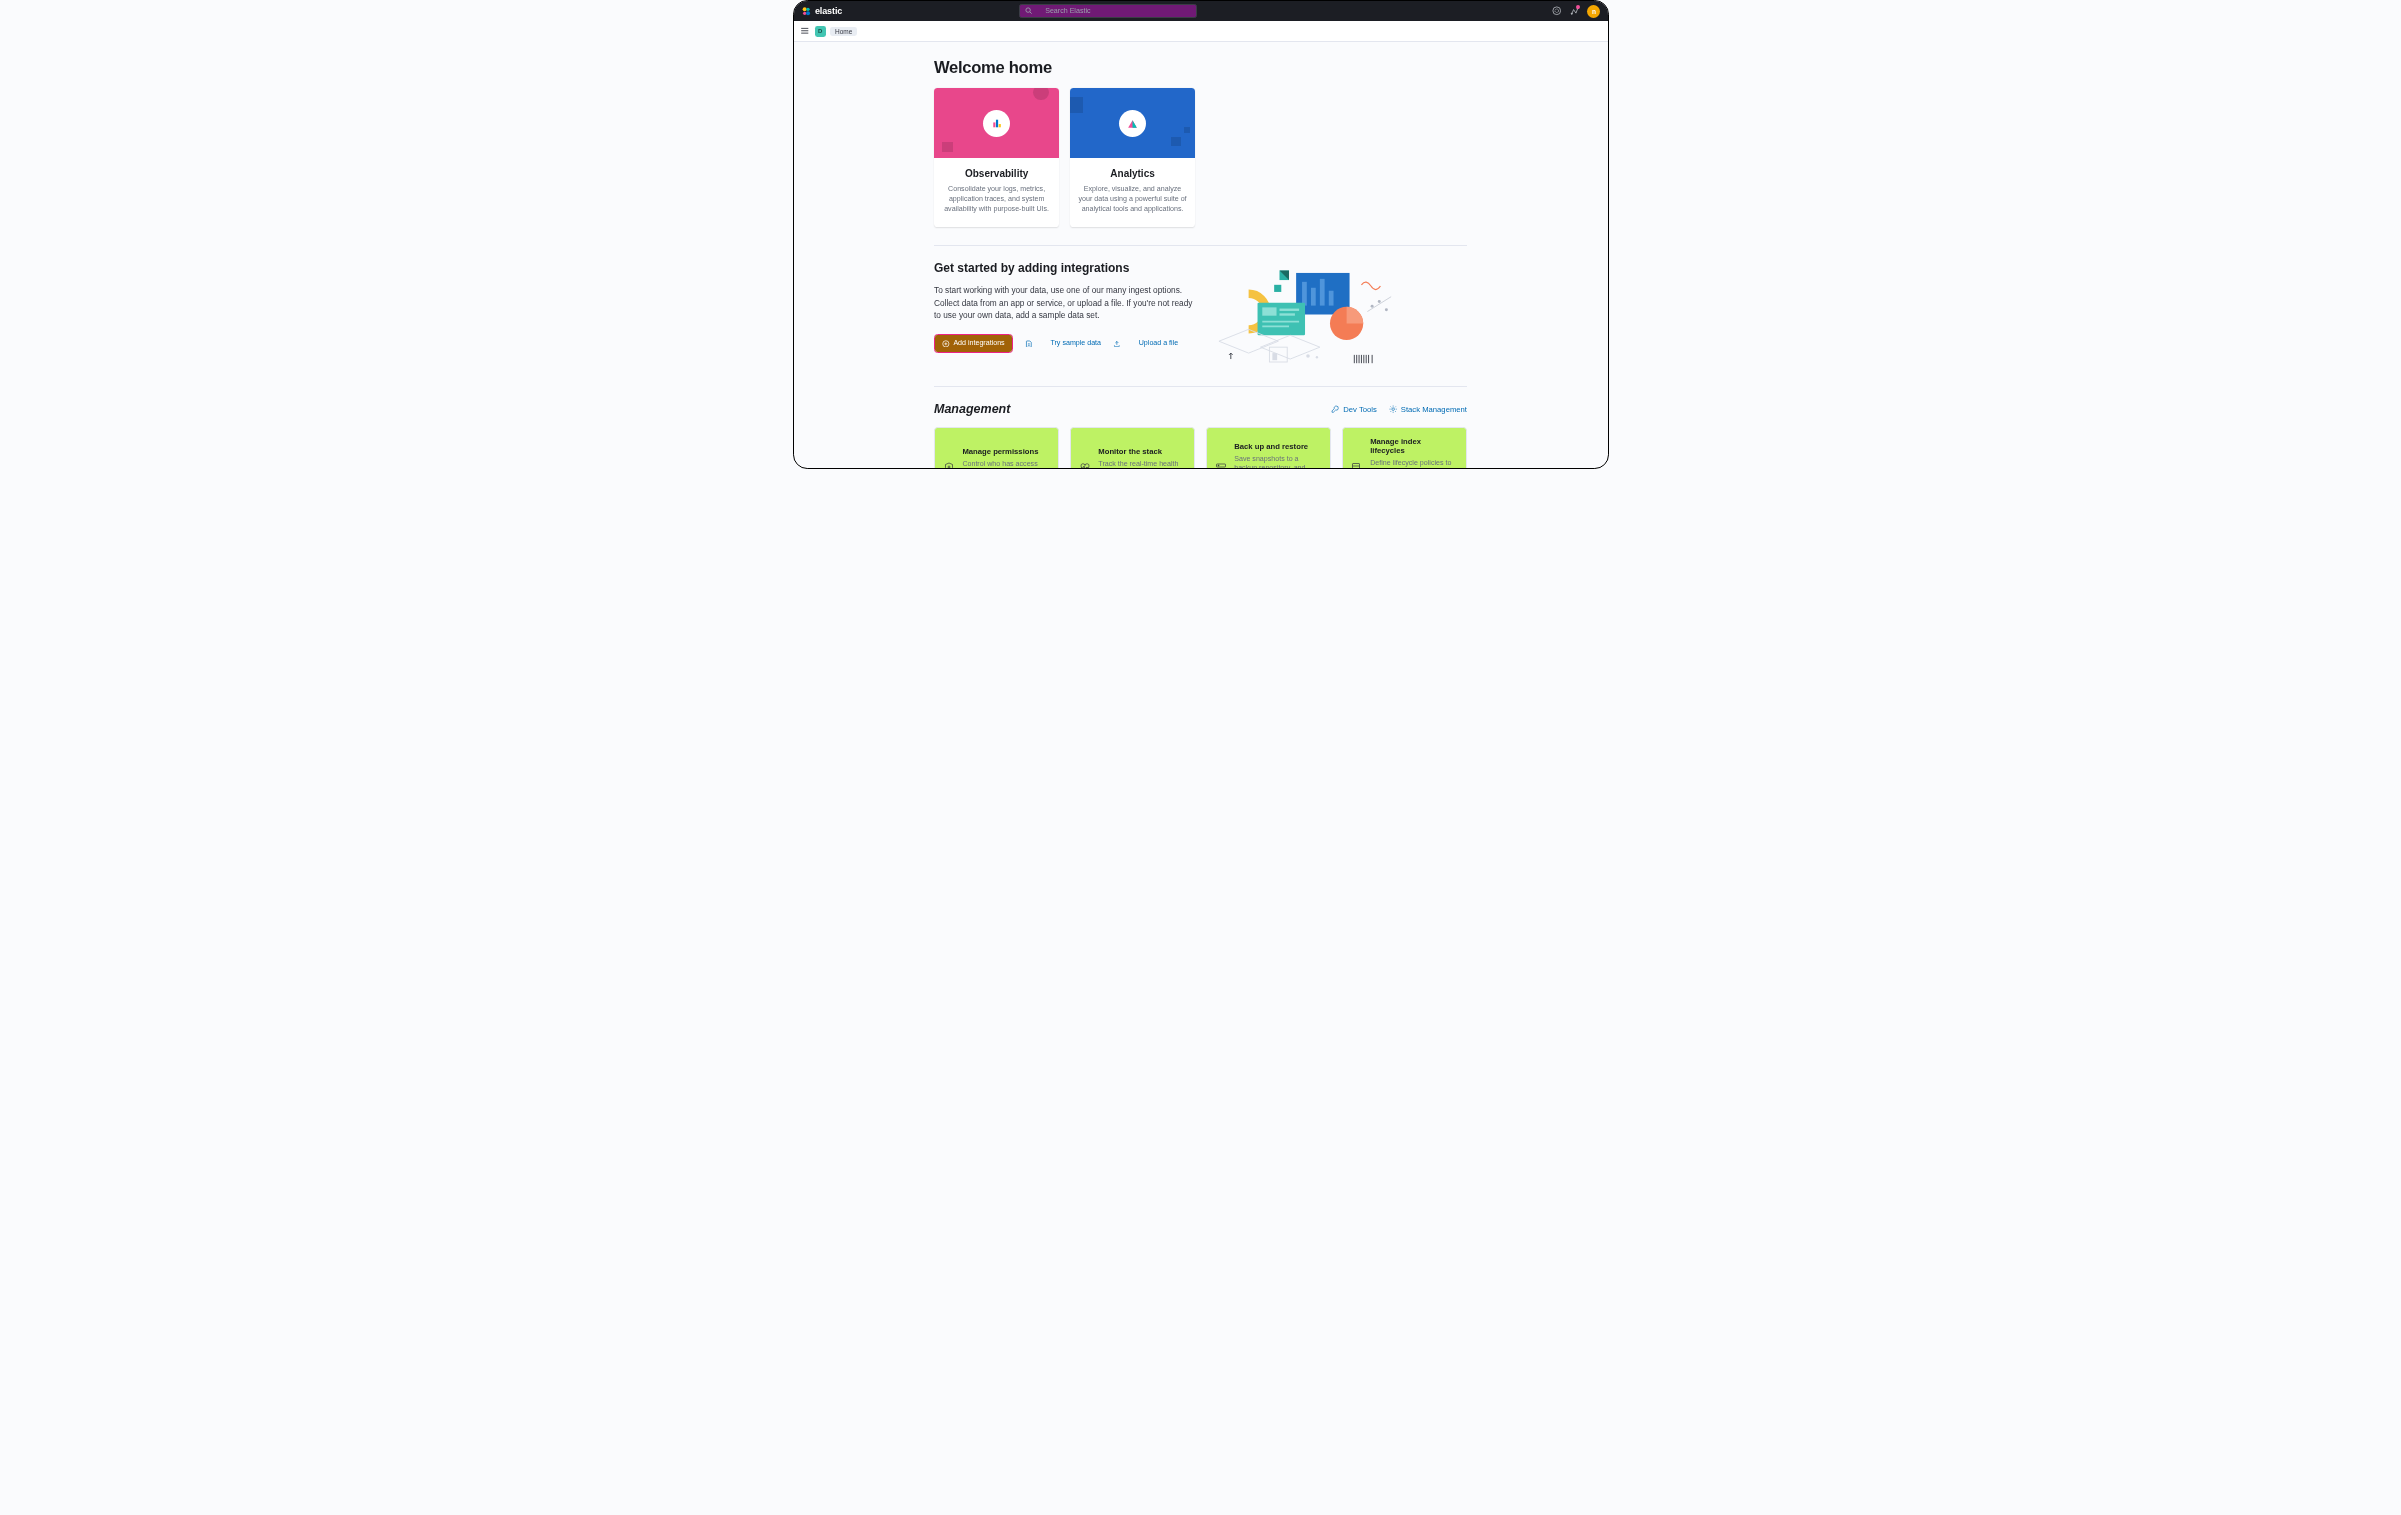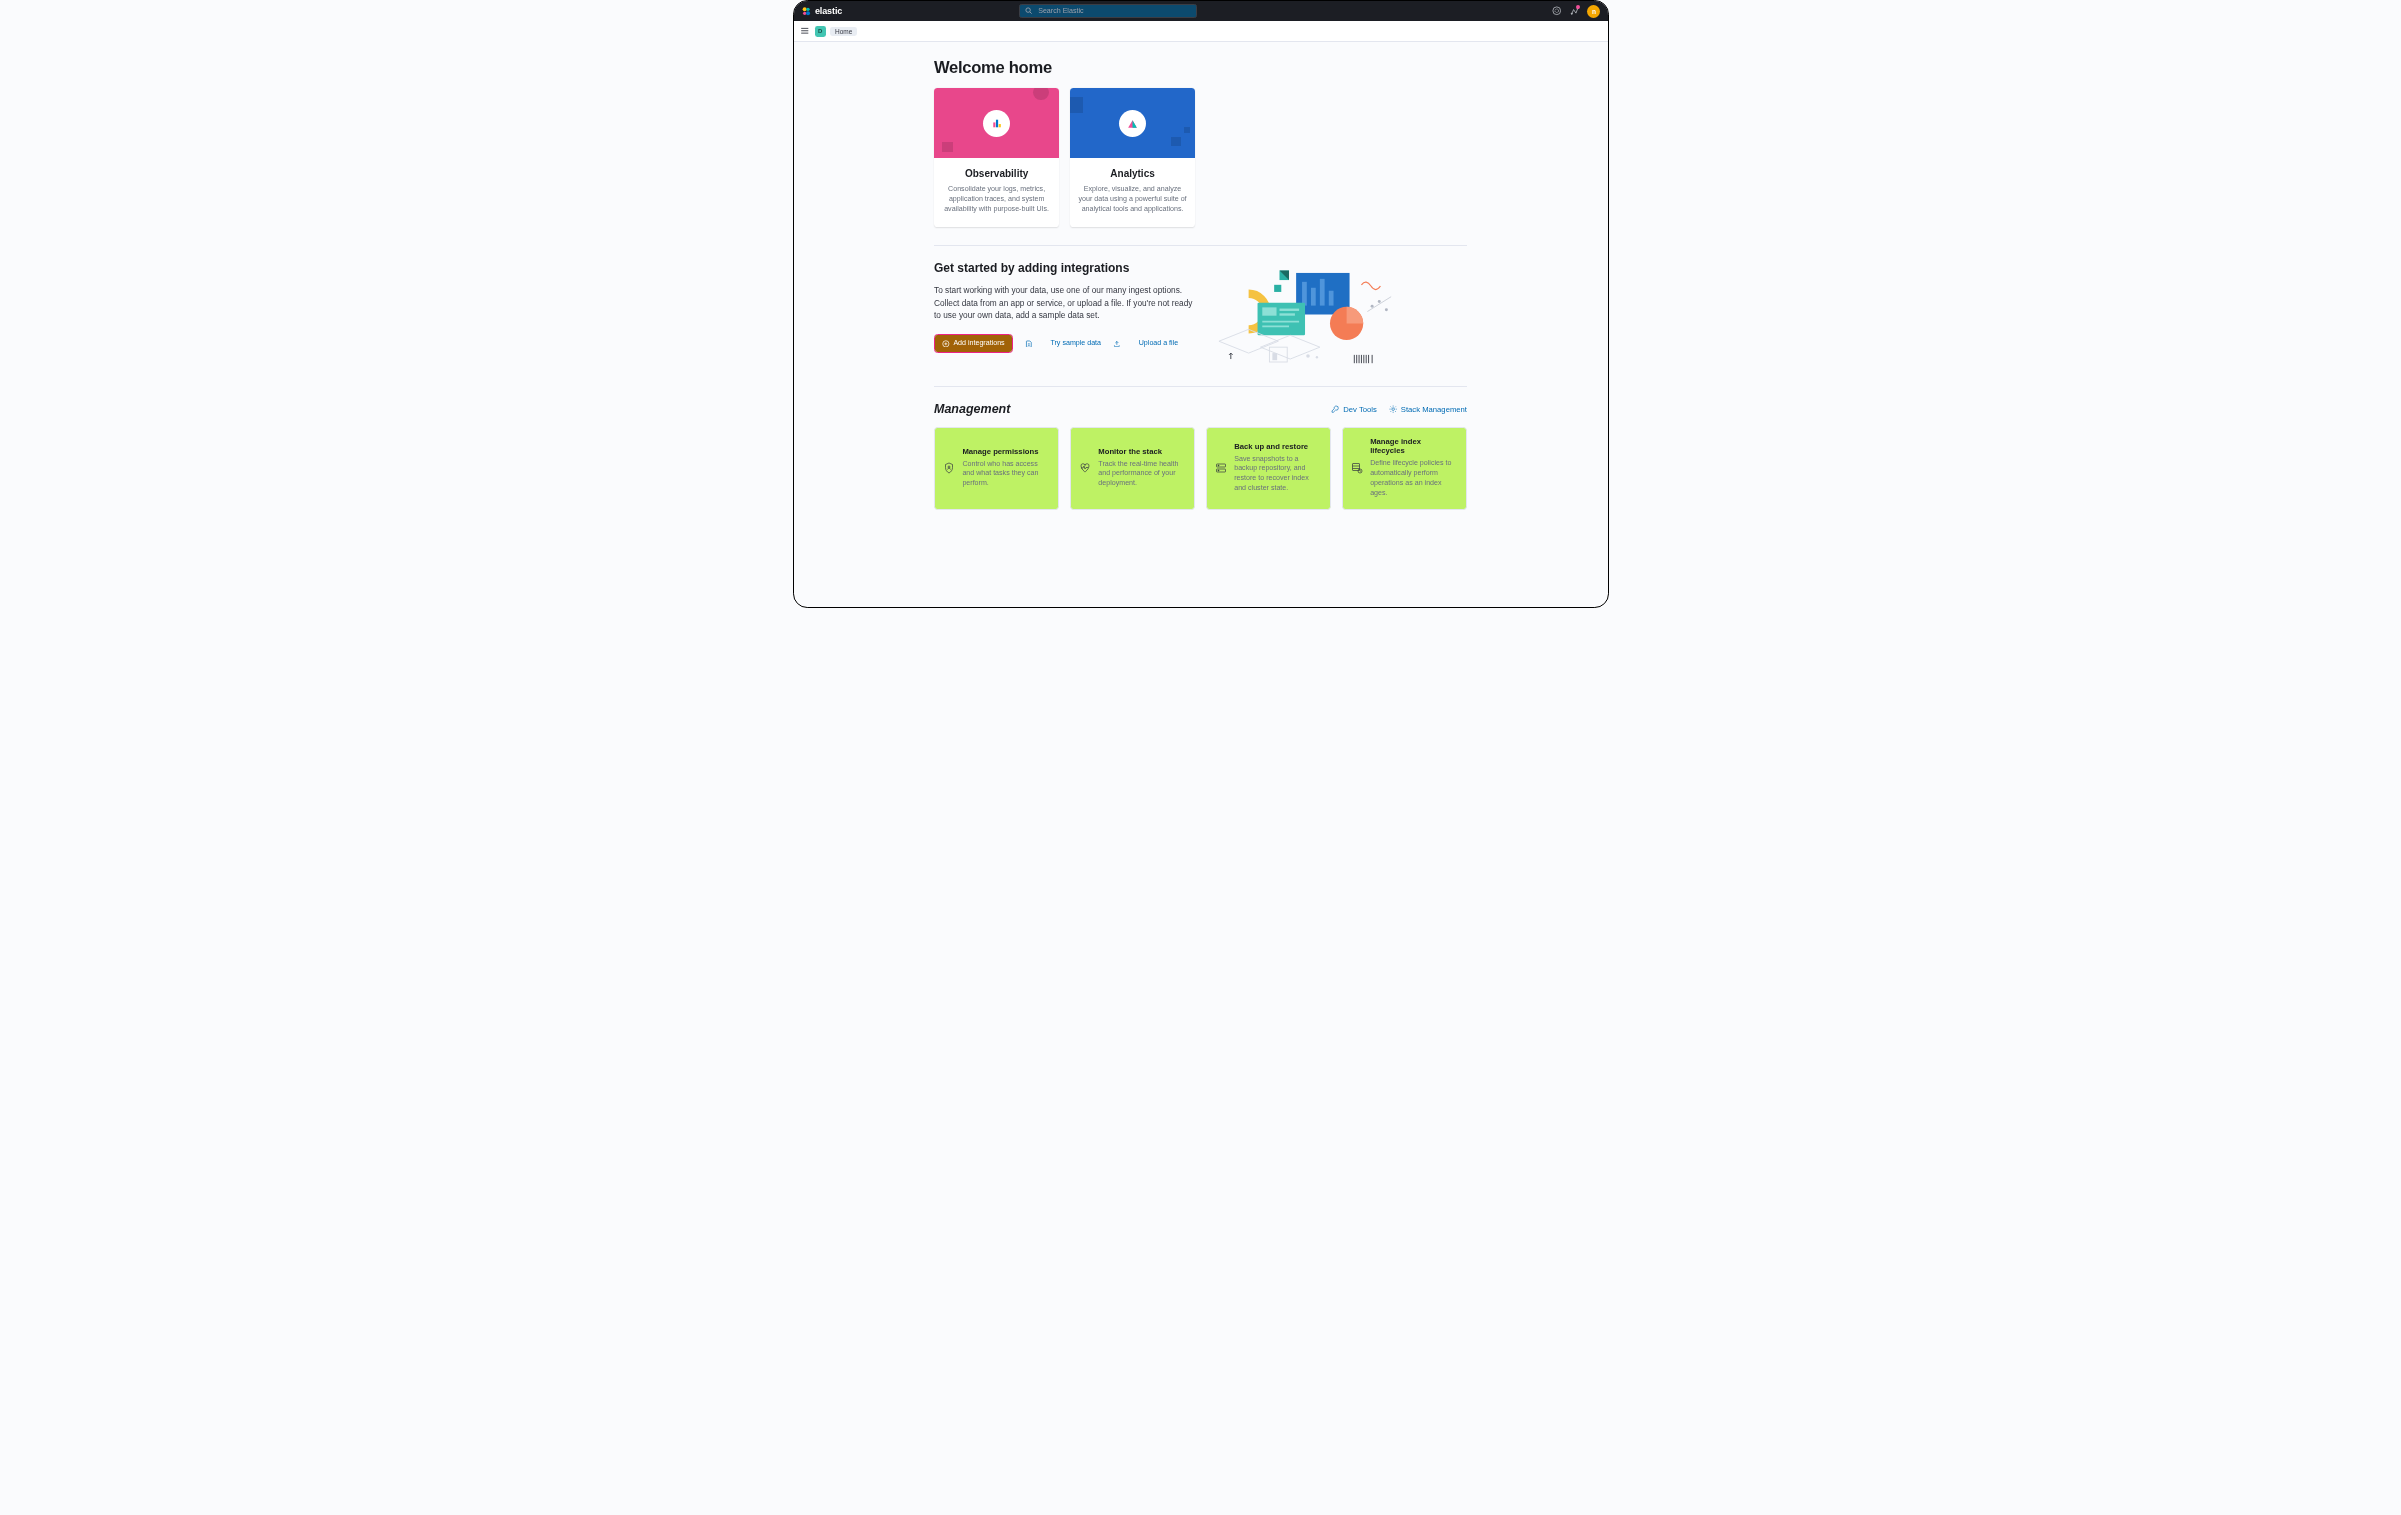--- a/index.html
+++ b/index.html
@@ -1,24 +1,24 @@
 <!DOCTYPE html>
 <html style="font-size:9.5px"><head>
 <meta charset="utf-8">
 <style>
 * { margin: 0; padding: 0; box-sizing: border-box; }
 body { font-family: -apple-system, BlinkMacSystemFont, 'Segoe UI', Helvetica, Arial, sans-serif; background: #fafbfd; color: #1a1c21; }
-.outer-frame { border: 1.8px solid #000; border-radius: 14.2px; width: 816px; height: 608px; margin: 0 auto; overflow: hidden; position: relative; background: #fafbfd; }
+.outer-frame { border: 1.8px solid #000; border-radius: 14.2px; width: 816px; height: 469px; margin: 0 auto; overflow: hidden; position: relative; background: #fafbfd; }
 
 
 .top-header { background: #1c1e24; height: 20px; display: flex; align-items: center; padding: 0 7.1px; color: #e6e8ea; }
 .logo-area { display: flex; align-items: center; gap: 3.6px; cursor: pointer; }
 .logo-word { font-size: 9px; font-weight: 600; letter-spacing: -0.1px; color: #fff; }
 .search-wrap { margin: 0 auto; }
-.search-box { width: 178px; height: 14.2px; background: #0c4a6e; border: 0.6px solid #3a3d45; border-radius: 2.4px; display: flex; align-items: center; padding: 0 4.7px; gap: 6px; color: #9aa0ab; font-size: 7.1px; }
+.search-box { width: 178px; height: 14.2px; background: #701a75; border: 0.6px solid #3a3d45; border-radius: 2.4px; display: flex; align-items: center; padding: 0 4.7px; gap: 13px; color: #9aa0ab; font-size: 7.1px; }
 .header-right { margin-left: auto; display: flex; align-items: center; gap: 8.3px; }
 .hdr-icon-btn { color: #c9cdd4; cursor: pointer; position: relative; display: inline-flex; }
 .notif-dot { position: absolute; top: -1.2px; right: -1.2px; width: 4.2px; height: 4.2px; border-radius: 50%; background: #f04e98; }
 .avatar { width: 13px; height: 13px; border-radius: 50%; background: #f5a700; display: flex; align-items: center; justify-content: center; color: #fff; font-size: 6.5px; font-weight: 600; }
 
 
 .sub-header { height: 21.4px; border-bottom: 0.6px solid #e3e6ef; background: #fff; display: flex; align-items: center; padding: 0 6px; gap: 4.7px; }
 .hamburger { width: 10.7px; height: 10.7px; display: inline-flex; align-items: center; justify-content: center; cursor: pointer; }
 .space-badge { width: 10.7px; height: 10.7px; background: #42c5b2; border-radius: 2.4px; display: flex; align-items: center; justify-content: center; font-size: 6px; font-weight: 700; color: #1a4e47; }
 .home-pill { background: #e9edf3; border-radius: 2.4px; padding: 1.2px 4.7px; font-size: 6.5px; color: #343741; cursor: pointer; }

